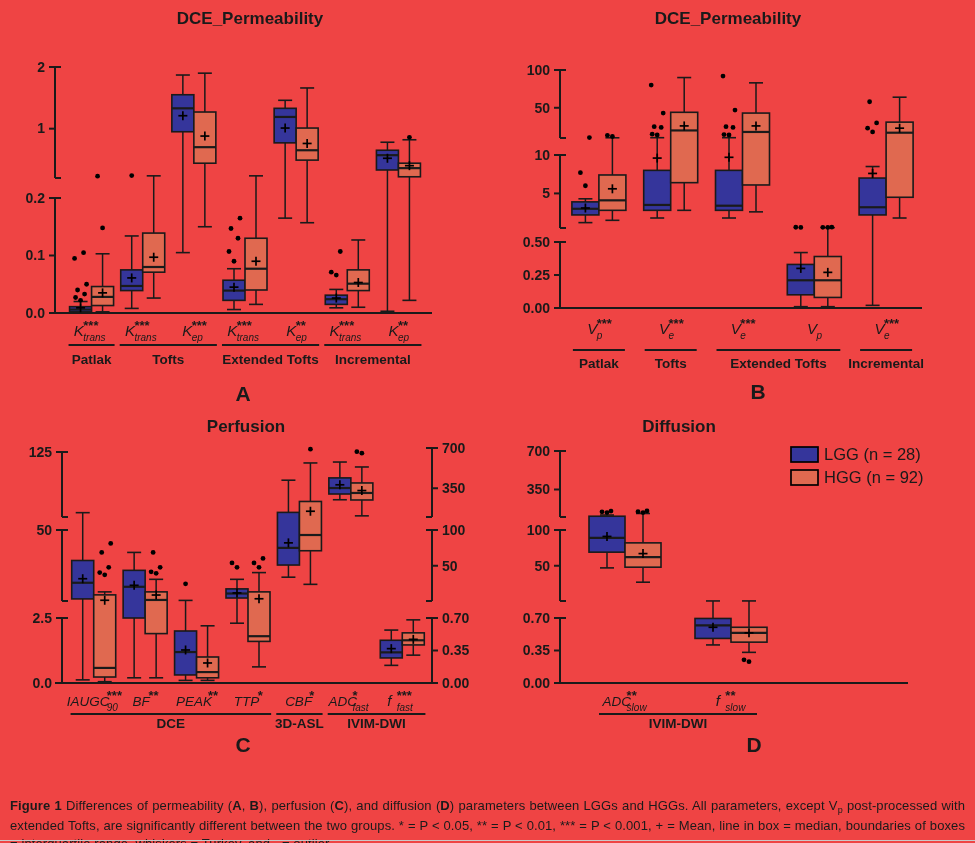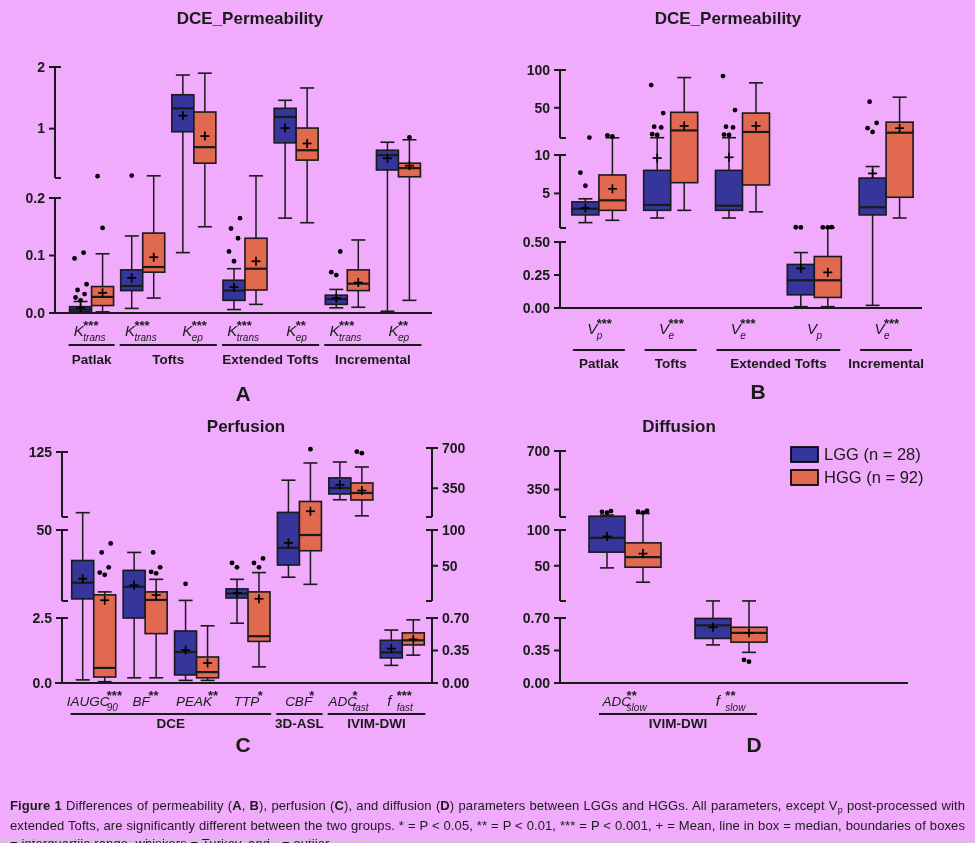--- a/index.html
+++ b/index.html
@@ -1,16 +1,16 @@
 <!DOCTYPE html>
 <html><head>
 <meta charset="utf-8">
 <style>
   html,body{margin:0;padding:0;background:#fff;}
-  #stage{position:relative;width:975px;height:843px;background:#f0abfc;overflow:hidden;
+  #stage{position:relative;width:975px;height:843px;background:#ef4444;overflow:hidden;
          font-family:"Liberation Sans",sans-serif;}
   #fig{position:absolute;left:0;top:0;}
   #caption{position:absolute;left:10px;top:797px;width:955px;font-size:13px;line-height:1.42;
            color:#1b1b1b;text-align:justify;letter-spacing:0.1px;}
   #caption .b{font-weight:bold;}
   #caption .sub{font-size:9px;vertical-align:-3px;}
   #bottomline{position:absolute;left:0;top:840px;width:975px;height:1px;background:#c9c9c9;}
   text{font-family:"Liberation Sans",sans-serif;}
 </style>
 </head>

